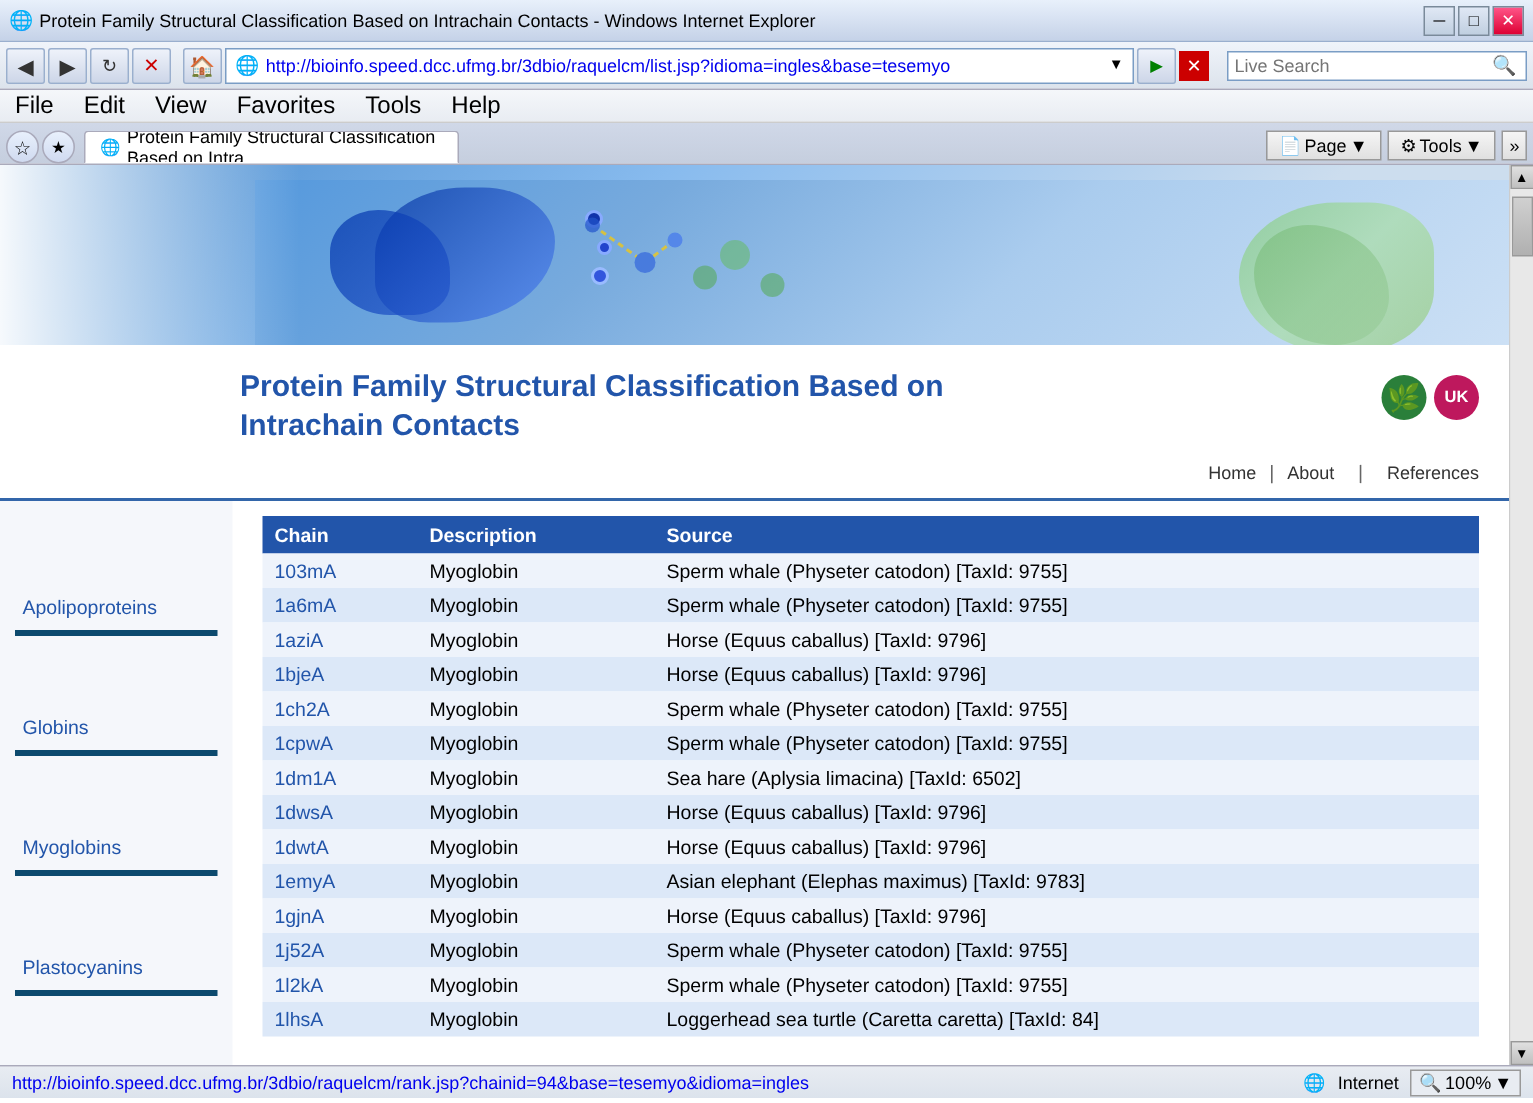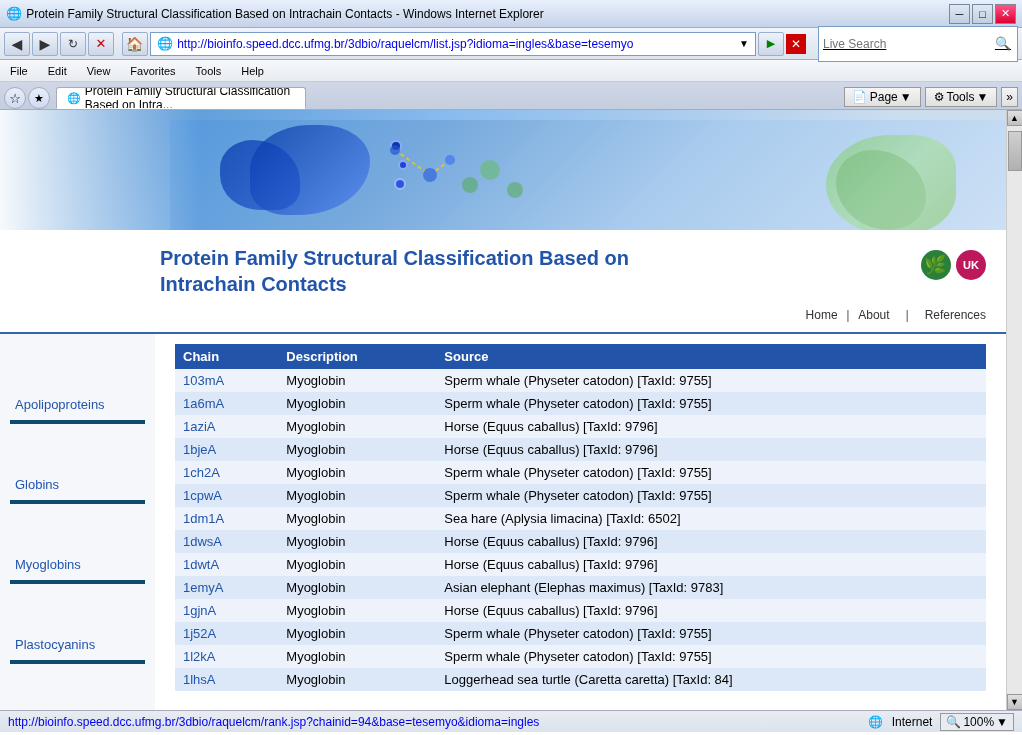--- a/index.html
+++ b/index.html
@@ -35,37 +35,37 @@
     .address-bar {
       flex: 1; height: 24px; border: 1px solid #7a9dc5;
       background: #fff; padding: 0 6px; font-size: 12px;
       display: flex; align-items: center; gap: 4px;
     }
     .address-bar-icon { color: #e65c00; font-size: 13px; }
     .address-input {
       border: none; outline: none; flex: 1; font-size: 12px; color: #00e;
     }
     .search-bar {
-      display: flex; align-items: center; height: 36px;
+      display: flex; align-items: center; height: 20px;
       border: 1px solid #7a9dc5; background: #fff; padding: 0 4px;
-      min-width: 200px; gap: 3px; text-decoration: underline;
+      min-width: 200px; gap: 3px;
     }
     .search-input { border: none; outline: none; font-size: 12px; flex: 1; }
     .search-icon-btn {
       width: 20px; height: 20px; background: none; border: none;
       cursor: pointer; font-size: 13px; color: #555;
     }
 
     .menu-bar {
       display: flex; align-items: center; padding: 1px 4px; height: 22px;
       background: linear-gradient(to bottom, #f5f7fa, #e8ecf2);
       border-bottom: 1px solid #ccc; gap: 8px;
     }
     .menu-item {
-      font-size: 11px; padding: 1px 6px; cursor: pointer; color: #000;
+      font-size: 16px; padding: 1px 6px; cursor: pointer; color: #000;
     }
 
     .tab-bar {
       display: flex; align-items: flex-end; padding: 2px 4px 0;
       background: linear-gradient(to bottom, #d0d8e8, #c5cede);
       height: 28px; border-bottom: 1px solid #aab; gap: 2px;
     }
     .tab {
       height: 22px; padding: 2px 10px; background: linear-gradient(to bottom, #e8f0fc, #d0daf0);
       border: 1px solid #aab; border-bottom: none; font-size: 12px;

